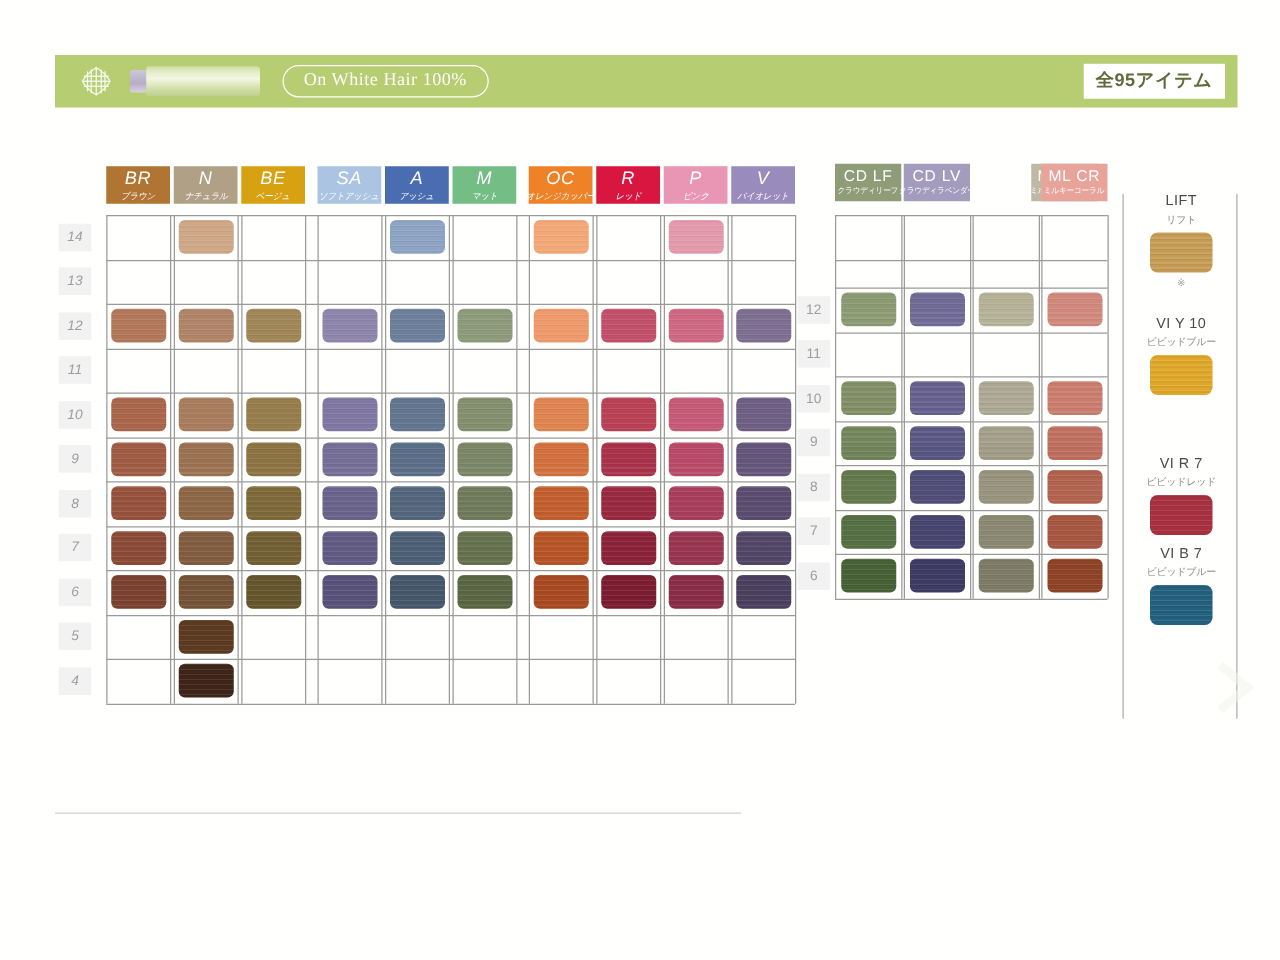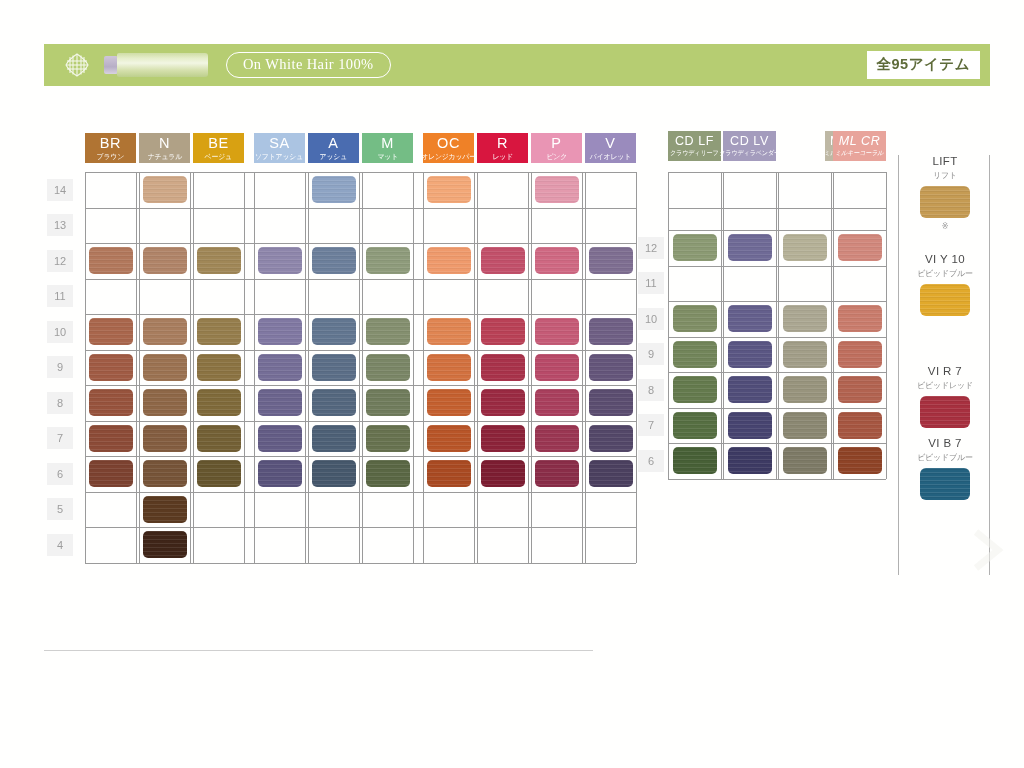--- a/index.html
+++ b/index.html
@@ -210,21 +210,21 @@
       </svg>
     </div>
     <div id="tube">
       <div class="cap"></div>
         <div class="body"></div>
     </div>
     <div id="on-white-pill">On White Hair 100%</div>
     <div id="item-count">全95アイテム</div>
   </div>
 
-  <div id="main-block" class="block" style="left: 0px; top: 0px; width: 1024px; height: 768px;">
+  <div id="main-block" class="block" style="left: 0px; top: 0px; width: 1024px; height: 768px; font-style: italic;">
       <div class="col-head" style="left: 85px; top: 133px; width: 51px; background: rgb(176, 116, 51);">
         <div class="abbr">BR</div>
         <div class="jp">ブラウン</div>
       </div>
       <div class="col-head" style="left: 139px; top: 133px; width: 51px; background: rgb(176, 161, 134);">
         <div class="abbr">N</div>
         <div class="jp">ナチュラル</div>
       </div>
       <div class="col-head" style="left: 193px; top: 133px; width: 51px; background: rgb(216, 161, 18);">
         <div class="abbr">BE</div>
@@ -375,21 +375,21 @@
         <div class="jp" style="font-size: 6.4px;">クラウディリーフ</div>
       </div>
       <div class="col-head" style="left: 723px; top: 131px; width: 53px; background: rgb(164, 156, 189);">
         <div class="abbr" style="font-size: 12.5px;">CD LV</div>
         <div class="jp" style="font-size: 6.4px;">クラウディラベンダー</div>
       </div>
       <div class="col-head" style="left: 778px; top: 131px; width: 53px; background: rgb(190, 184, 164); margin-left: 47px;">
         <div class="abbr" style="font-size: 12.5px;">ML GG</div>
         <div class="jp" style="font-size: 6.4px;">ミルキーグレージュ</div>
       </div>
-      <div class="col-head" style="left: 833px; top: 131px; width: 53px; background: rgb(232, 164, 155); font-style: italic;">
+      <div class="col-head" style="left: 833px; top: 131px; width: 53px; background: rgb(232, 164, 155);">
         <div class="abbr" style="font-size: 12.5px;">ML CR</div>
         <div class="jp" style="font-size: 6.4px;">ミルキーコーラル</div>
       </div>
       <div class="hline" style="left: 668px; top: 230px; width: 218px;"></div>
       <div class="hline" style="left: 668px; top: 265.5px; width: 218px;"></div>
       <div class="hline" style="left: 668px; top: 301px; width: 218px;"></div>
       <div class="hline" style="left: 668px; top: 336.5px; width: 218px;"></div>
       <div class="hline" style="left: 668px; top: 372px; width: 218px;"></div>
       <div class="hline" style="left: 668px; top: 407.5px; width: 218px;"></div>
       <div class="hline" style="left: 668px; top: 443px; width: 218px;"></div>

